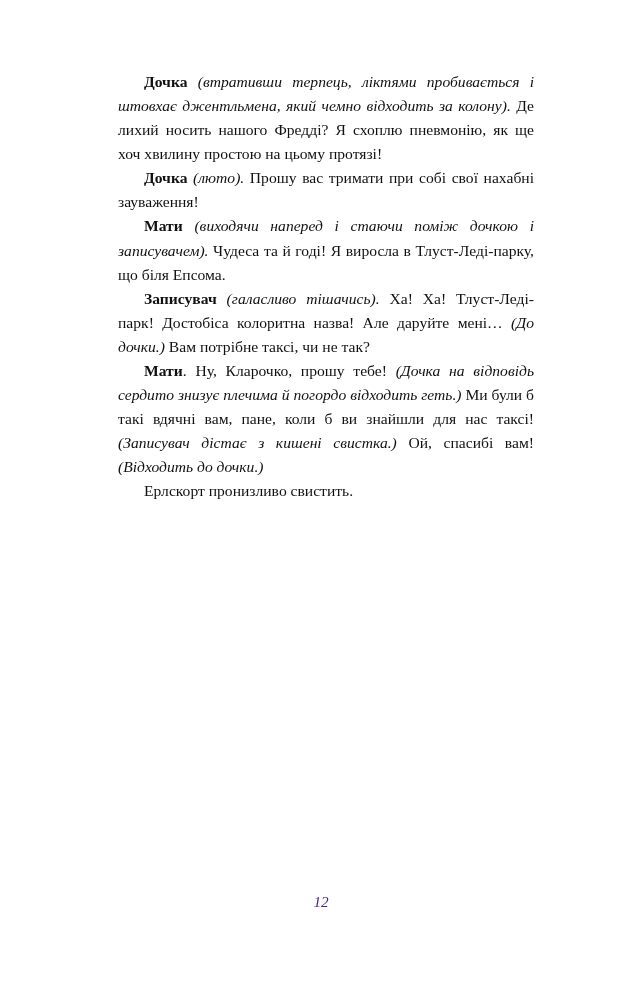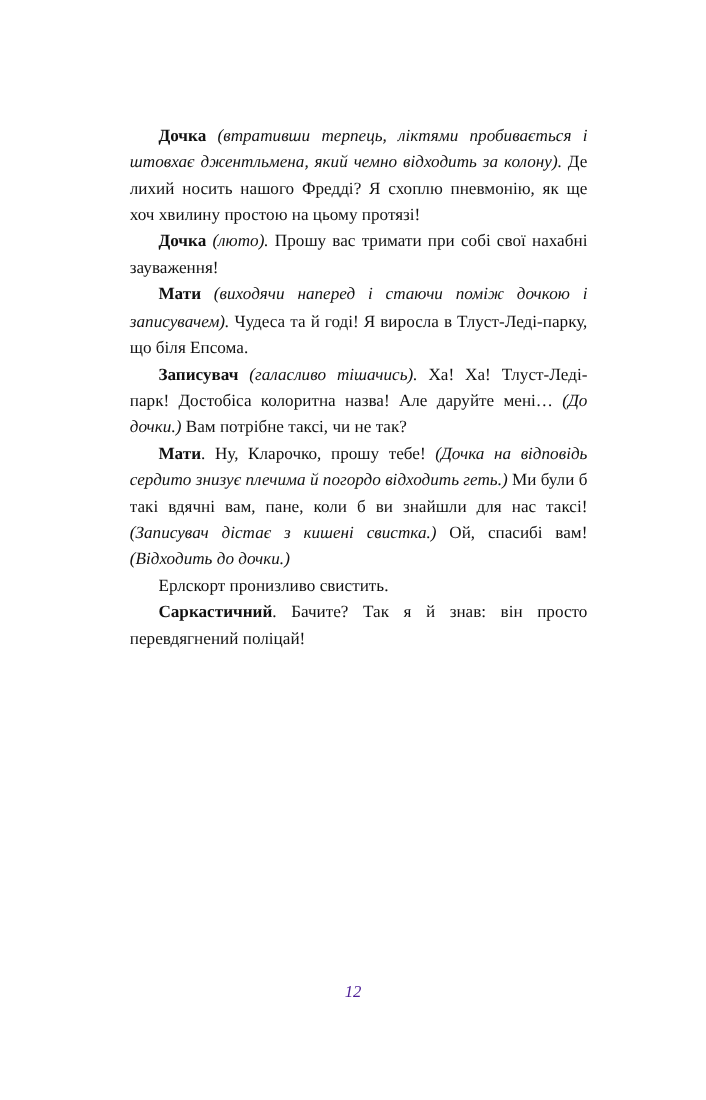--- a/index.html
+++ b/index.html
@@ -11,21 +11,21 @@
     height: 1000px;
     background: #ffffff;
     font-family: "Liberation Serif", serif;
     color: #111111;
   }
   .page {
     position: relative;
     width: 642px;
     height: 720px;
     box-sizing: border-box;
-    padding: 112px 108px 0 118px;
+    padding: 70px 108px 0 118px;
   }
   .body-text {
     font-size: 15.6px;
     line-height: 1.545;
     text-align: justify;
     text-justify: inter-word;
     hyphens: none;
   }
   .para {
     margin: 0;
@@ -75,22 +75,19 @@
 
 
     <p class="para">
       <span class="speaker">Мати</span><span class="stage"></span><span>. Ну, Кларочко, прошу тебе! </span><span class="stage">(Дочка на відповідь сердито знизує плечима й погордо відходить геть.)</span><span> Ми були б такі вдячні вам, пане, коли б ви знайшли для нас таксі! </span><span class="stage">(Записувач дістає з кишені свистка.)</span><span> Ой, спасибі вам! </span><span class="stage">(Відходить до дочки.)</span>
     </p>
 
     <p class="para">
       <span>Ерлскорт пронизливо свистить.</span>
     </p>
 
-    <p class="para">
-      <span class="speaker">Саркастичний</span><span class="stage"></span><span>. Бачите? Так я й знав: він просто перевдягнений поліцай!</span>
-    </p>
 
 
 
   </div>
 
   <div class="page-number">12</div>
 </div>
 
 </body></html>

